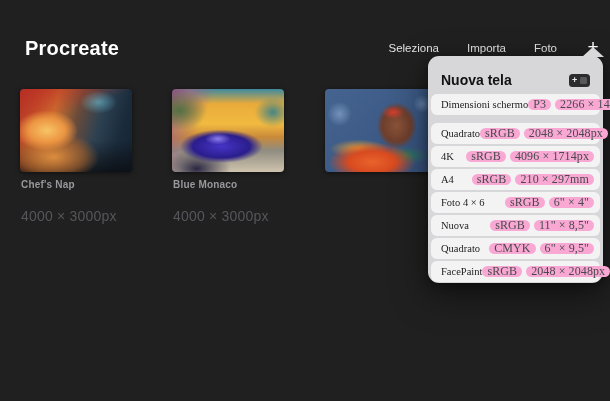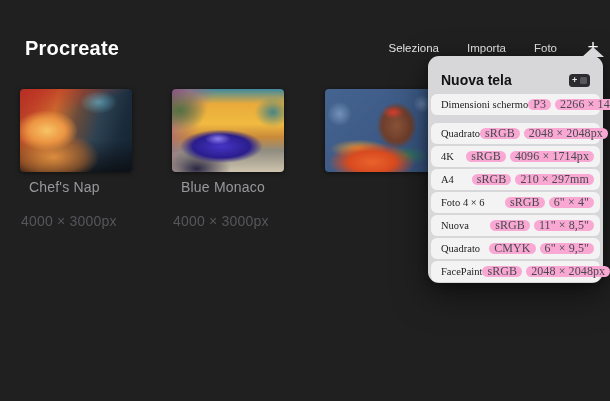--- a/index.html
+++ b/index.html
@@ -59,21 +59,21 @@
       radial-gradient(ellipse 15px 9px at 61% 28%, rgba(225,62,48,.9), transparent 75%),
       radial-gradient(ellipse 26px 30px at 64% 44%, #8b5338 0%, #6e3e2c 55%, rgba(110,62,44,0) 78%),
       radial-gradient(ellipse 56px 25px at 42% 88%, #e9632c 0%, #d84a1f 42%, rgba(216,74,31,0) 78%),
       radial-gradient(ellipse 40px 13px at 30% 72%, rgba(241,162,48,.95), rgba(241,162,48,0) 72%),
       radial-gradient(ellipse 30px 12px at 72% 80%, rgba(42,128,88,.85), transparent 76%),
       radial-gradient(circle 15px at 13% 30%, rgba(132,162,202,.75), transparent 82%),
       radial-gradient(circle 11px at 87% 18%, rgba(132,162,202,.6), transparent 82%),
       linear-gradient(135deg, #45648f 0%, #3c5a85 52%, #354f79 100%);
   }
   .meta { margin-top:7px; padding-left:1px; }
-  .art-title { display:block; color:#98989c; font-size:14px; font-weight:normal; letter-spacing:.2px;margin-left:8px; }
+  .art-title { display:block; color:#98989c; font-size:10px; font-weight:bold; letter-spacing:.2px; }
   .art-dims { display:block; color:#56565a; font-size:14px; margin-top:18px; letter-spacing:.2px; }
 
   
   .popup {
     position:absolute; left:428px; top:56px; width:175px; height:227px;
     background:#d7d7d9; border-radius:11px;
     box-shadow:0 12px 34px rgba(0,0,0,.5), 0 2px 8px rgba(0,0,0,.35);
     z-index:5;
   }
   .popup-arrow {

